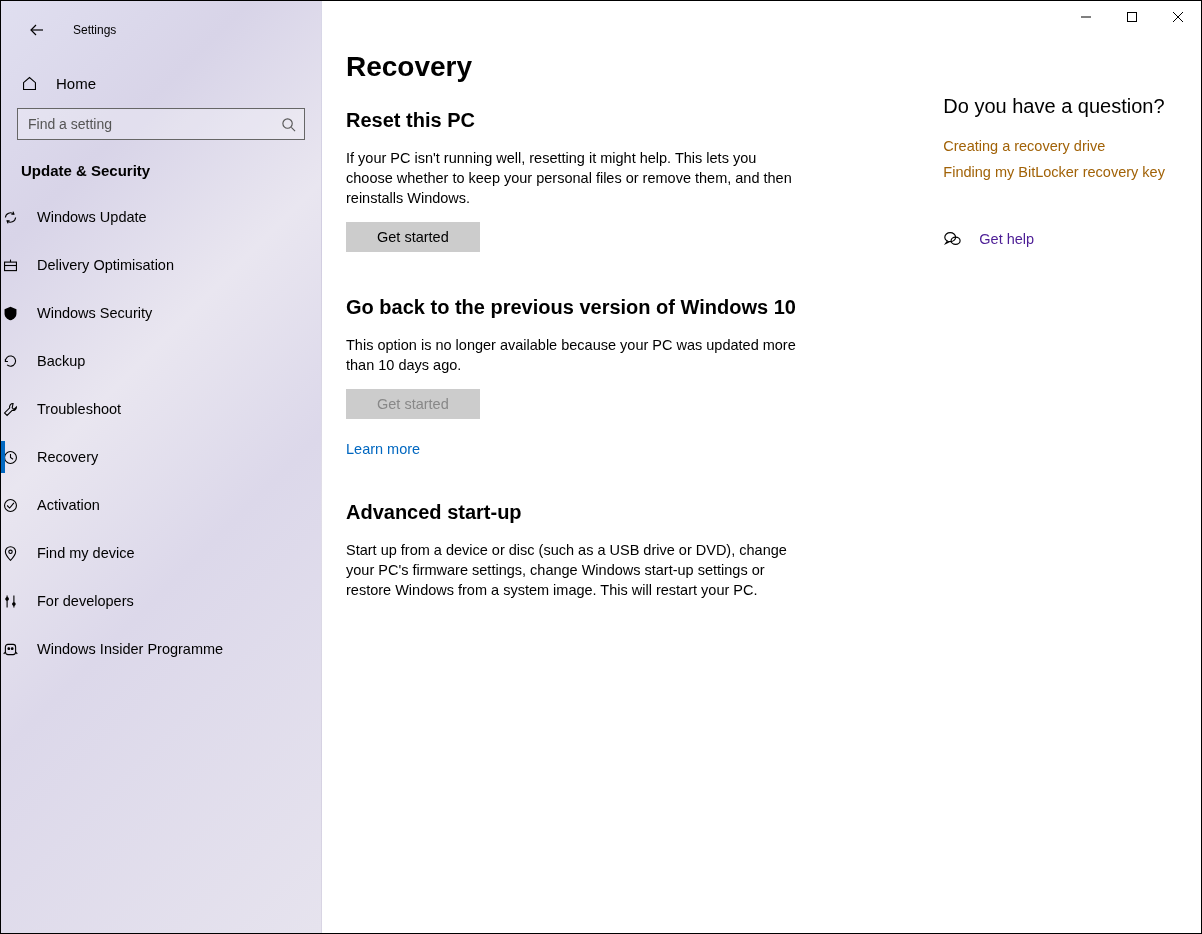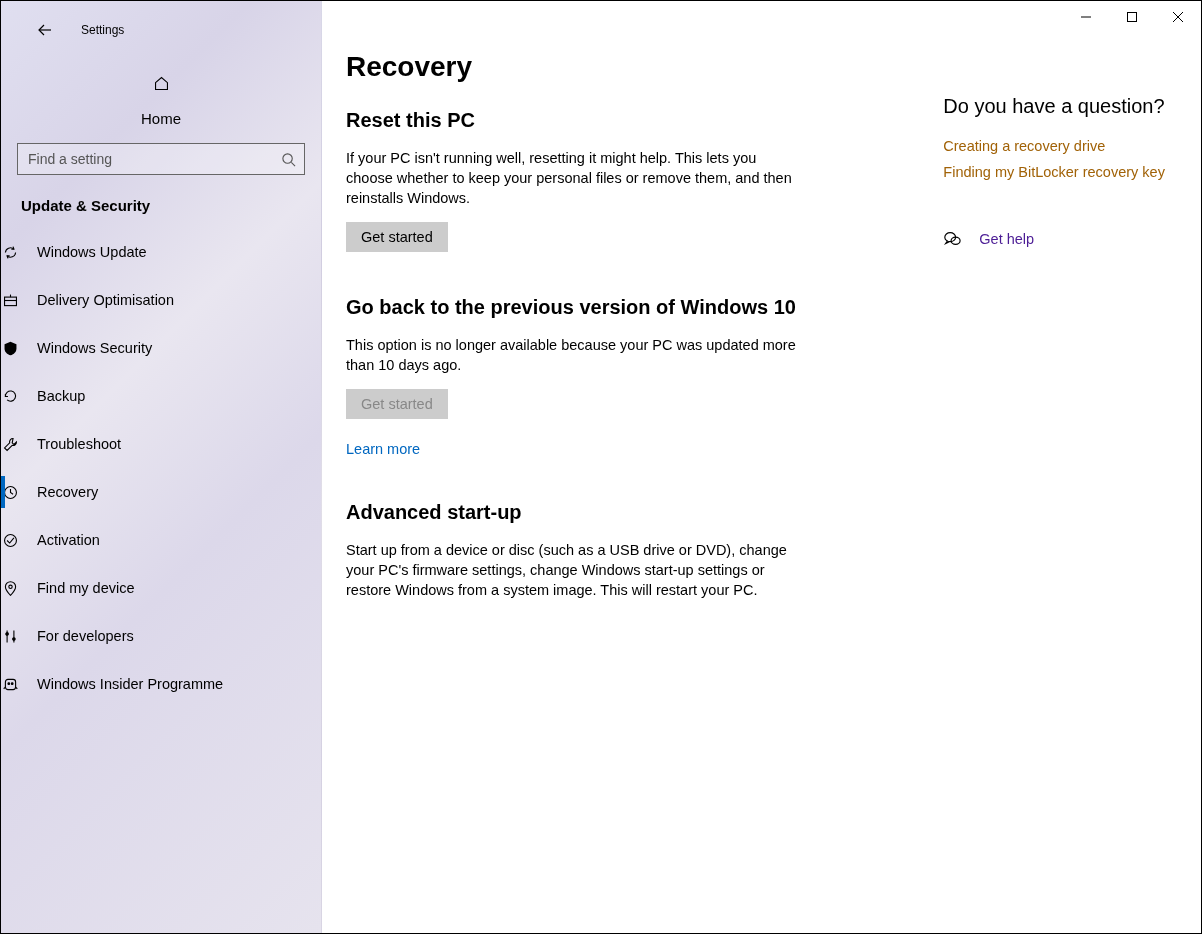--- a/index.html
+++ b/index.html
@@ -41,33 +41,32 @@
     height: 100%;
     background: linear-gradient(135deg, #e0dff0 0%, #d8d4e8 20%, #e9e6f0 40%, #dcd8ea 60%, #e6e3ee 100%);
     position: relative;
     border-right: 1px solid rgba(0,0,0,0.03);
     padding-top: 8px;
   }
   .sidebar-top {
     display: flex;
     align-items: center;
     height: 42px;
-    padding-left: 36px;
+    padding-left: 28px;
     gap: 28px;
   }
   .back-arrow { cursor: pointer; }
   .app-title { font-size: 12px; color: #000; }
   .home-row {
     display: flex;
     align-items: center;
     padding: 10px 20px 10px 20px;
     margin-top: 14px;
     gap: 18px;
     cursor: pointer;
-    flex-direction: column;
   }
   .home-row .lbl { font-size: 15px; }
   .search-wrap { padding: 0 16px; margin-top: 6px; }
   .search-box {
     display: flex;
     align-items: center;
     border: 1px solid #666;
     background: rgba(255,255,255,0.25);
     height: 32px;
     padding: 0 8px 0 10px;
@@ -130,21 +129,21 @@
     font-size: 14.5px;
     line-height: 1.38;
     color: #000;
     margin-bottom: 14px;
     max-width: 450px;
   }
   .btn {
     display: inline-block;
     background: #cccccc;
     border: 1px solid #cccccc;
-    padding: 6px 14px;
+    padding: 6px 30px;
     font-size: 14.5px;
     font-family: inherit;
     cursor: pointer;
     min-width: 100px;
     text-align: center;
   }
   .btn.disabled { color: #888; cursor: default; }
   .highlight-box {
     border: 3px solid #e74a4a;
     display: inline-block;

